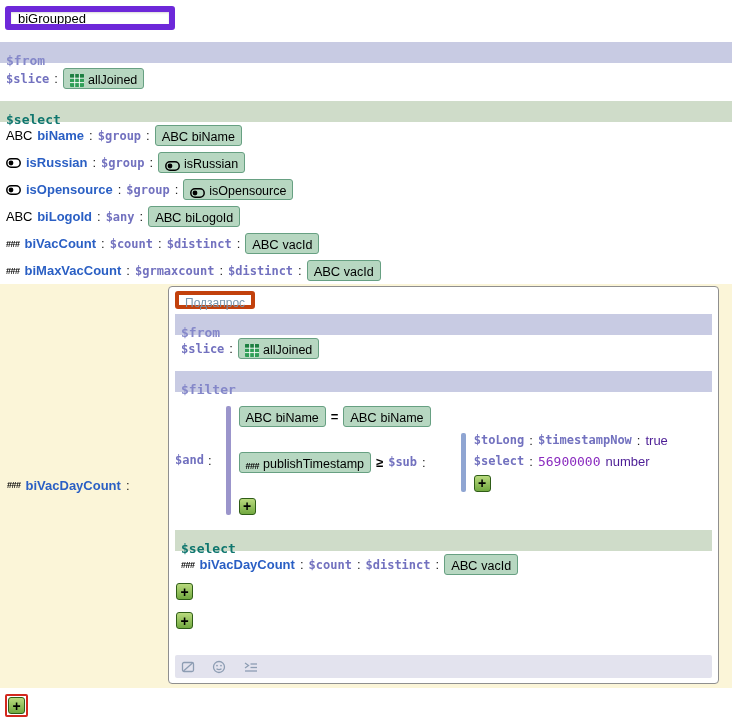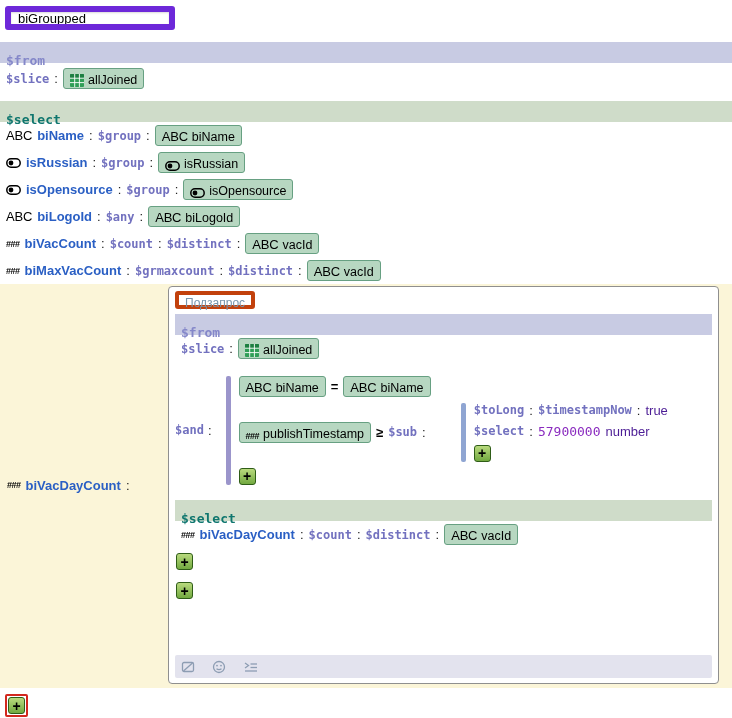--- a/index.html
+++ b/index.html
@@ -194,20 +194,21 @@
       <span class="chip">
         <svg width="14" height="13" viewBox="0 0 14 13">
           <rect x="0" y="0" width="14" height="13" rx="1" fill="#2f9e57"></rect>
           <rect x="0" y="0" width="14" height="4" rx="1" fill="#1d7f41"></rect>
           <path d="M4.7 0 V13 M9.4 0 V13 M0 4.2 H14 M0 8.6 H14" stroke="#ffffff" stroke-width="1" fill="none" opacity="0.9"></path>
         </svg>
         <span class="chip-label">allJoined</span>
       </span>
     </div>
 
+    <div class="hdr hdr-filter">$filter</div>
 
     <div class="filter-body">
       <span class="kw">$and</span>
       <span class="colon">:</span>
 
       <div class="group group-outer">
         <div class="gbar"></div>
         <div class="gbody">
 
           <div class="cond">
@@ -237,21 +238,21 @@
                 <div class="cond">
                   <span class="kw">$toLong</span>
                   <span class="colon">:</span>
                   <span class="kw">$timestampNow</span>
                   <span class="colon">:</span>
                   <span class="plain">true</span>
                 </div>
                 <div class="cond">
                   <span class="kw">$select</span>
                   <span class="colon">:</span>
-                  <span class="num-literal">57900000</span>
+                  <span class="num-literal">56900000</span>
                   <span class="plain">number</span>
                 </div>
                 <button class="plus-btn">+</button>
               </div>
             </div>
           </div>
 
           <button class="plus-btn">+</button>
         </div>
       </div>

